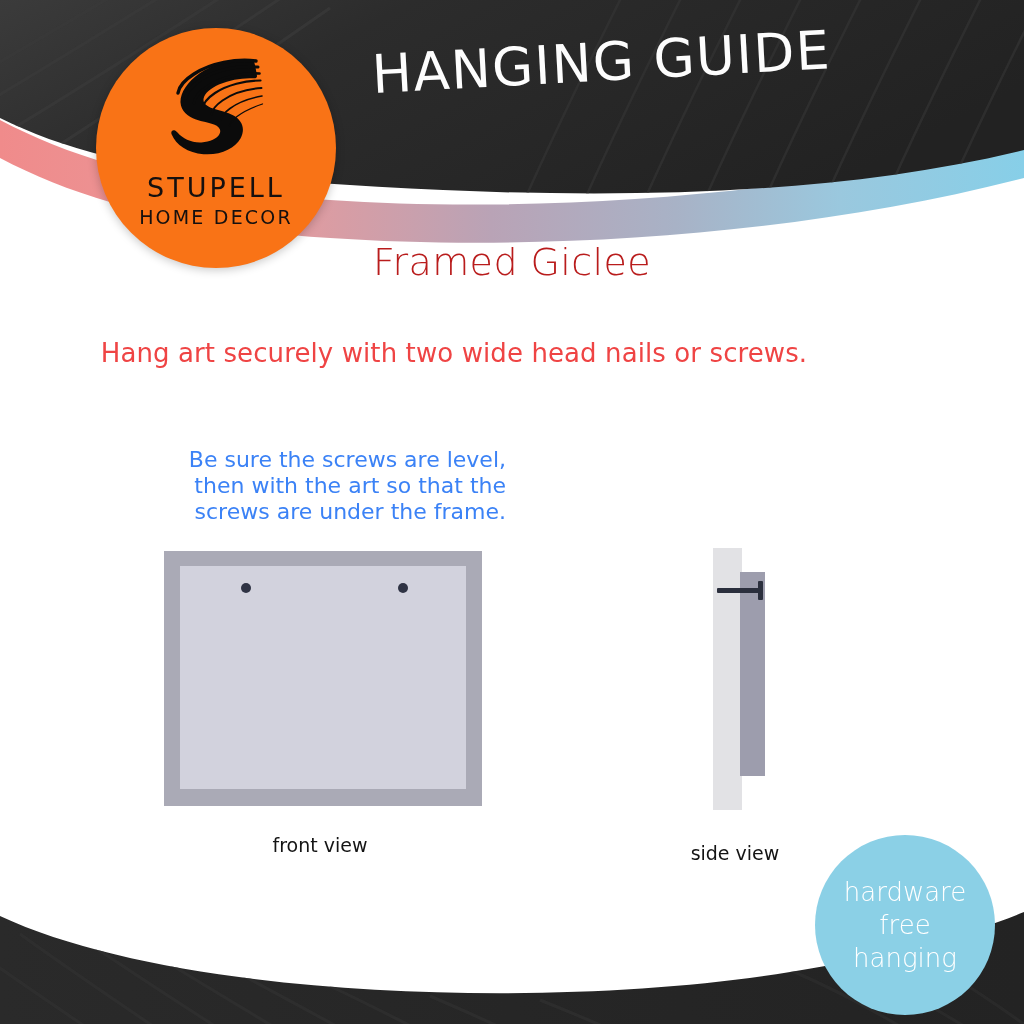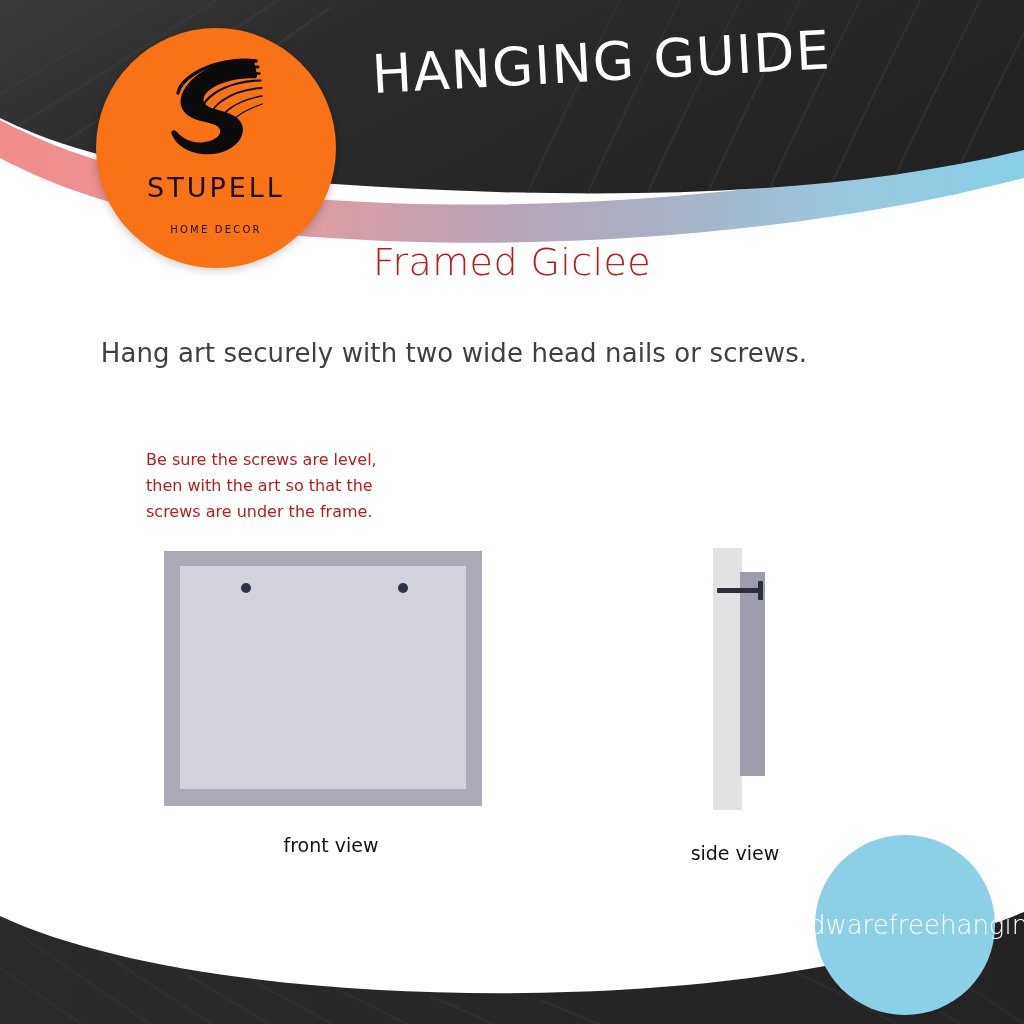--- a/index.html
+++ b/index.html
@@ -60,22 +60,22 @@
     letter-spacing: 2.4px;
     text-align: center;
     line-height: 1;
   }
   #logo-name {
     font-size: 27px;
     margin-top: 6px;
     letter-spacing: 3px;
   }
   #logo-tagline {
-    font-size: 10px;
-    margin-top: 24px;
+    font-size: 19px;
+    margin-top: 7px;
     letter-spacing: 2.2px;
   }
 
   
   #header-title {
     position: absolute;
     left: 372px;
     top: 44px;
     font-size: 53px;
     letter-spacing: 1.5px;
@@ -99,31 +99,31 @@
   }
 
   
   #main-instruction {
     position: absolute;
     left: 0;
     top: 338px;
     width: 908px;
     text-align: center;
     font-size: 26px;
-    color: #404040;
+    color: #ef4444;
     letter-spacing: 0.1px;
   }
 
   
   .caption {
     position: absolute;
-    font-size: 16px;
+    font-size: 22px;
     line-height: 26px;
-    color: #b91c1c;
-    text-align: left;
+    color: #3b82f6;
+    text-align: right;
   }
   #caption-front {
     left: 146px;
     top: 447px;
     width: 360px;
   }
   #caption-side {
     left: 592px;
     top: 450px;
     width: 290px;
@@ -205,40 +205,41 @@
   }
 
   
   .view-label {
     position: absolute;
     font-size: 19px;
     color: #141414;
     text-align: center;
   }
   #label-front-view {
-    left: 171px;
+    left: 160px;
     top: 834px;
     width: 320px;
   }
   #label-side-view {
     left: 645px;
     top: 842px;
     width: 180px;
   }
 
   
   #hardware-badge {
     position: absolute;
     left: 815px;
     top: 835px;
     width: 180px;
     height: 180px;
     border-radius: 50%;
     background: #8bd0e6;
     display: flex;
+    flex-direction: column;
     align-items: center;
     justify-content: center;
     color: #ffffff;
     font-size: 26px;
     line-height: 33px;
     text-align: center;
     font-weight: 300;
   }
   #hardware-badge span { display: block; }
 </style>

